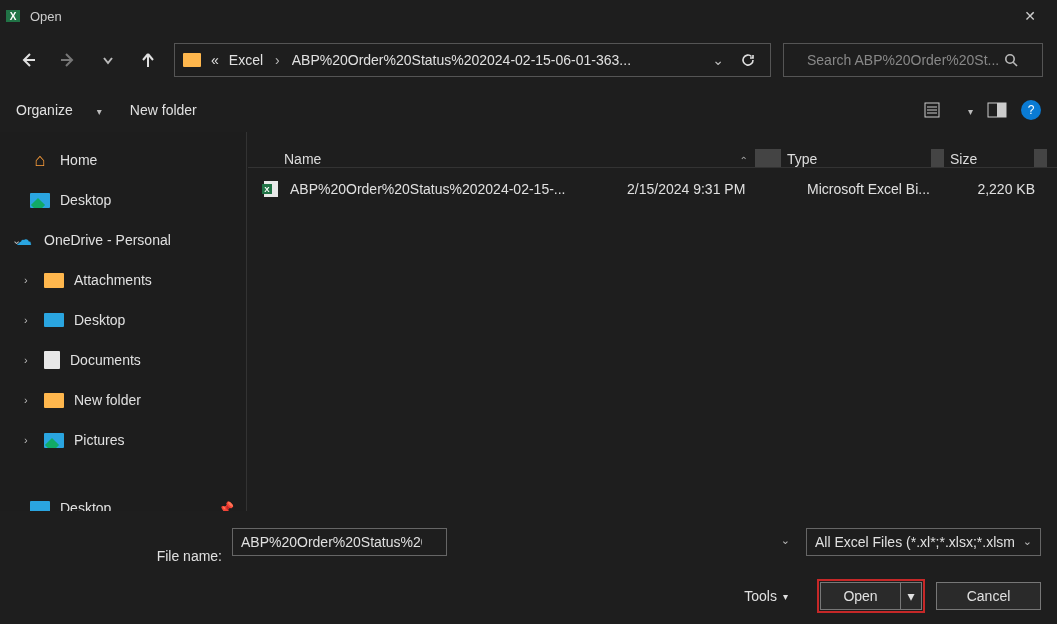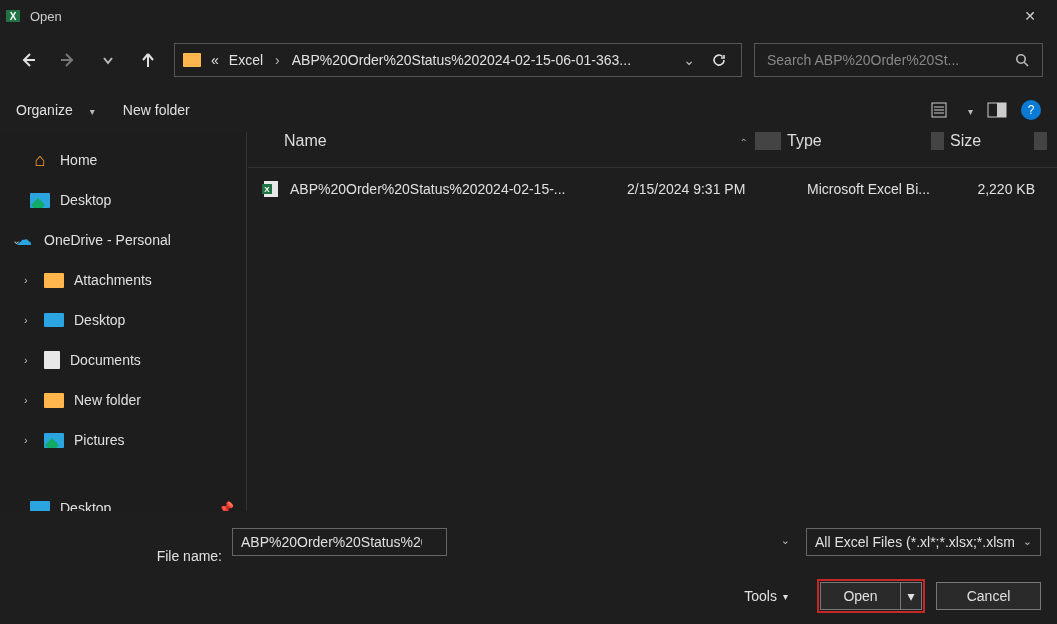--- a/index.html
+++ b/index.html
@@ -17,25 +17,25 @@
   .nav-btn { width: 28px; height: 28px; display: flex; align-items: center; justify-content: center; color: #e0e0e0; cursor: pointer; }
   .nav-btn.disabled { color: #777; }
   .addressbar { flex: 1; height: 34px; border: 1px solid #555; background: #1e1e1e; display: flex; align-items: center; padding: 0 8px; gap: 10px; }
   .addressbar .folder-ico { width: 18px; height: 14px; background: #ffb74d; border-radius: 1px; position:relative;}
   .addressbar .crumb { color: #e0e0e0; }
   .addressbar .sep::after { content: "›"; color: #bbb; margin: 0 2px; }
   .addressbar span.crumb, .addressbar span.sep { white-space: nowrap; overflow: hidden; text-overflow: ellipsis;}
   .addressbar .spacer { flex: 1; }
   .addressbar .drop { color: #bbb; }
   .refresh { width: 28px; text-align: center; }
-  .searchbox { width: 289px; height: 34px; border: 1px solid #555; background: #1e1e1e; display: flex; align-items: center; padding: 0 12px; color: #888; justify-content: space-between;}
+  .searchbox { width: 260px; height: 34px; border: 1px solid #555; background: #1e1e1e; display: flex; align-items: center; padding: 0 23px; color: #888; justify-content: space-between;}
 
   
   .toolbar { height: 44px; display: flex; align-items: center; padding: 0 16px; gap: 28px; border-bottom: 1px solid #1e1e1e; }
-  .tool { display: flex; gap: 15px; cursor: pointer; color: #e0e0e0; }
+  .tool { display: flex; gap: 22px; cursor: pointer; color: #e0e0e0; }
   .tool .drop::after { content: "▾"; font-size: 10px; color: #bbb; margin-left:2px;}
   .toolbar .right { margin-left: auto; display: flex; gap: 14px; align-items: center; }
   .help-icon { width: 20px; height: 20px; border-radius: 50%; background: #0a7bd4; color: #fff; display: flex; align-items: center; justify-content: center; font-size: 12px;}
 
   
   .body { flex: 1; display: flex; min-height: 0; }
   .nav-tree { width: 248px; background: #1d1d1d; padding: 8px 0; overflow-y: auto; border-right: 1px solid #1e1e1e; position: relative;}
   .nav-tree::after { content:""; position:absolute; right:0; top:0; bottom:0; width:1px; background:#333;}
   .tree-item { display: flex; align-items: center; height: 40px; padding: 0 12px 0 30px; gap: 10px; cursor: pointer; color: #e0e0e0; position:relative;}
   .tree-item .caret { position:absolute; left:12px; font-size:11px; color:#bbb;}
@@ -48,21 +48,21 @@
   .ico { width: 20px; height: 18px; display: inline-flex; align-items:center; justify-content:center;}
   .ico-folder { background:#ffb74d; border-radius:1px; width:20px; height:15px;}
   .ico-desktop { width:20px; height:14px; background:#2aa5e0; border-radius:1px;}
   .ico-doc { width:16px; height:18px; background:#e8e8e8; border-radius:1px;}
   .ico-pic { width:20px; height:15px; background:#2aa5e0; border-radius:1px; position:relative; overflow:hidden;}
   .ico-pic::after{content:""; position:absolute; bottom:-2px; left:3px; width:10px;height:10px; background:#1a6; transform:rotate(45deg);}
   .ico-home { color:#ff9f3a; font-size:18px; line-height:1;}
   .ico-onedrive { color:#2aa5e0; font-size:16px; line-height:1;}
 
   .filepane { flex: 1; display: flex; flex-direction: column; }
-  .cols { display: flex; height: 36px; align-items: flex-start; border-bottom: 1px solid #333; color: #ddd; font-size: 16px; padding: 0 10px 0 30px; }
+  .cols { display: flex; height: 36px; align-items: flex-end; border-bottom: 1px solid #333; color: #ddd; font-size: 14px; padding: 0 10px 0 30px; }
   .cols > div { border-right: 1px solid transparent; padding:0 6px;}
   .col-div { width:1px; background:#444; height:18px;}
   .col-name { flex: 1; display:flex; align-items:center; gap:8px;}
   .col-name .sort::after{ content:"⌃"; font-size:10px; color:#aaa;}
   .col-date { width: 180px; }
   .col-type { width: 150px; }
   .col-size { width: 90px; text-align:left; }
 
   .row { display: flex; height: 42px; align-items: center; padding: 0 10px 0 14px; color: #e0e0e0; cursor: pointer; }
   .row .excel-ico { width:18px; height:18px; margin-right:10px; display:flex; align-items:center; justify-content:center;}

